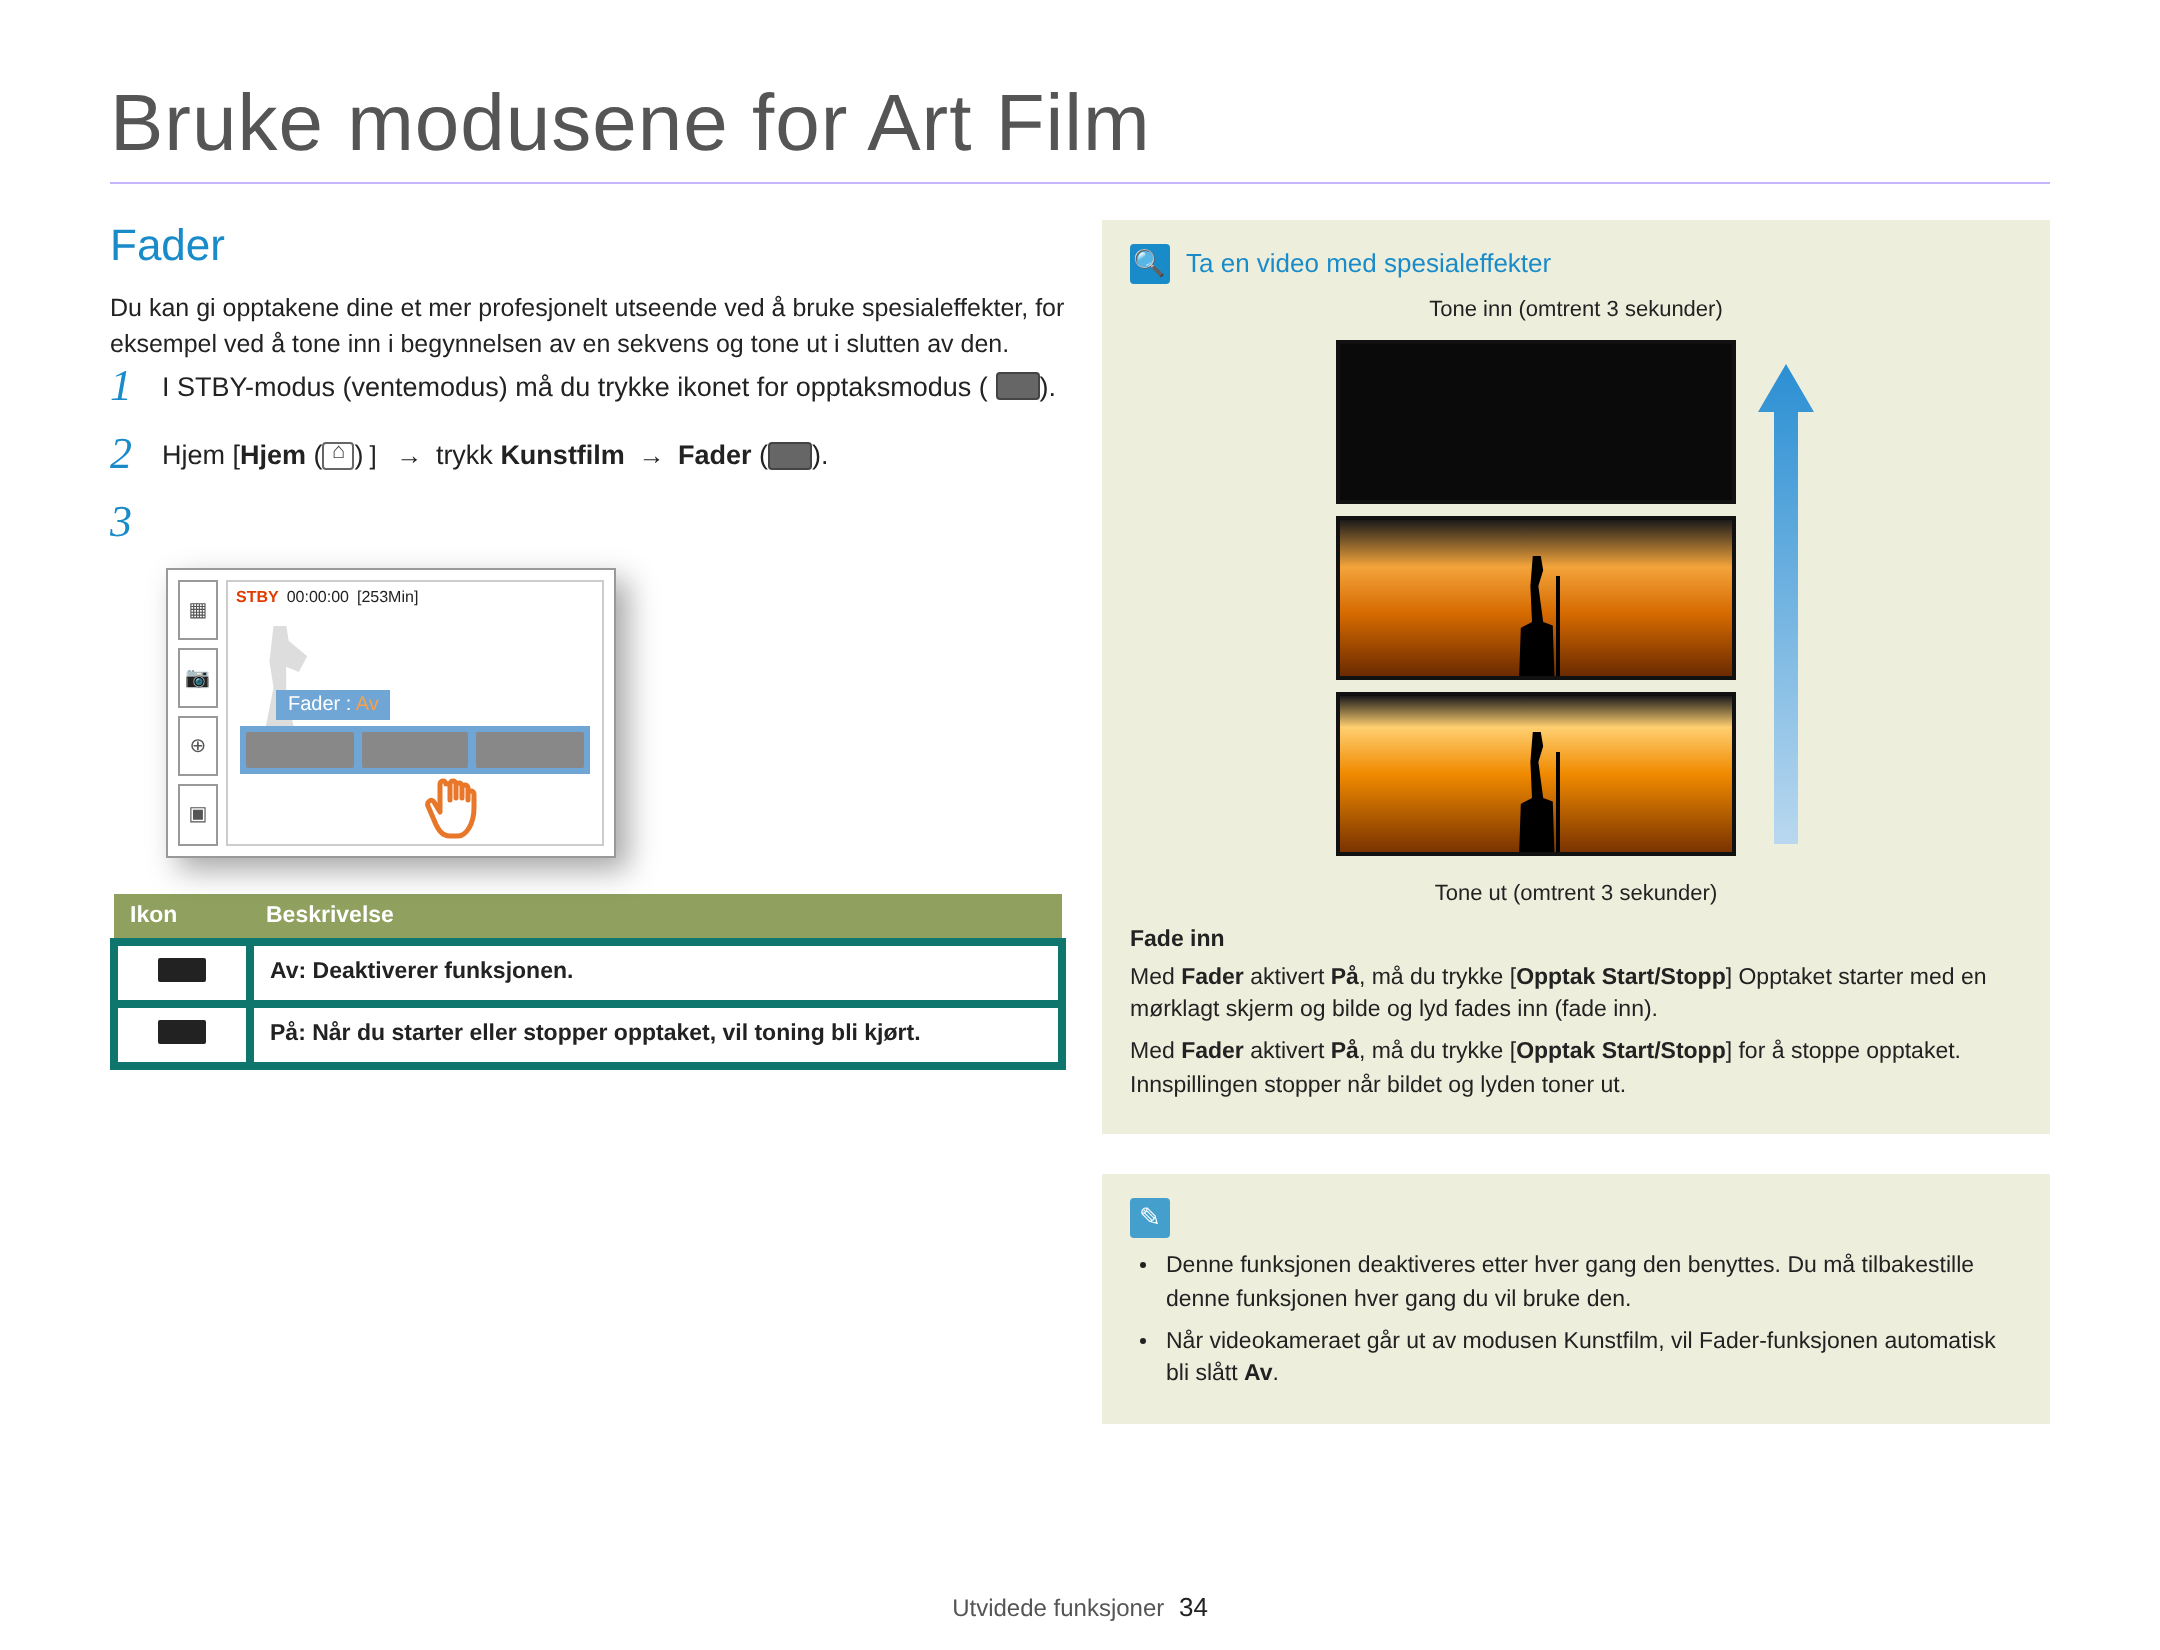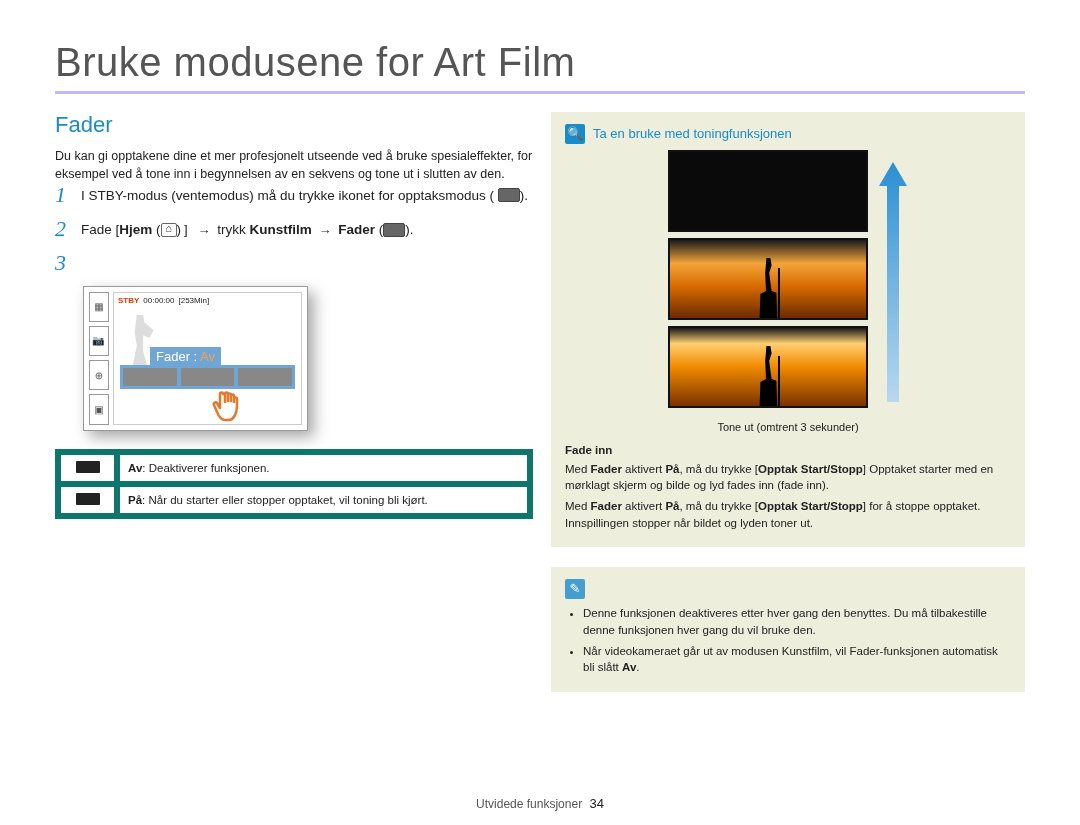--- a/index.html
+++ b/index.html
@@ -12,21 +12,21 @@
     color: #222;
   }
   .page {
     padding: 40px 55px 20px 55px;
   }
   h1.main-title {
     font-size: 40px;
     font-weight: 300;
     color: #555;
     letter-spacing: 0.5px;
-    border-bottom: 3px solid #c4b5fd;
+    border-bottom: 1px solid #c4b5fd;
     padding-bottom: 6px;
     margin-bottom: 18px;
   }
   .cols { display: flex; gap: 18px; }
   .left { flex: 0 0 478px; }
   .right { flex: 1; }
   h2.section-title {
     color: #1a8bc9;
     font-size: 22px;
     font-weight: 400;
@@ -99,24 +99,24 @@
   }
   .lcd-top .stby { color: #e03b00; font-weight: bold; text-align: center; }
   .lcd-silhouette {
     position: absolute;
     top: 22px; left: 6px; width: 42px; height: 52px;
     background: #ddd;
     clip-path: polygon(40% 0, 55% 0, 58% 15%, 80% 30%, 70% 45%, 55% 40%, 55% 70%, 65% 100%, 30% 100%, 40% 60%, 35% 35%);
   }
   .lcd-label {
     position: absolute;
-    top: 54px; left: 36px;
+    top: 54px; left: 24px;
     background: #6fa6d6;
     color: #fff;
-    font-size: 13px;
+    font-size: 10px;
     padding: 2px 6px;
   }
   .lcd-label .av { color: #f7a14a; }
   .lcd-strip {
     position: absolute; top: 72px; left: 6px; right: 6px; height: 24px;
     background: #6fa6d6;
     display: flex; gap: 4px; padding: 3px;
   }
   .lcd-strip .cell { flex: 1; background: #888; border-radius: 1px; }
   .lcd-hand {
@@ -135,23 +135,24 @@
   }
   table.icon-table th {
     background: #8fa05f;
     color: #fff;
     text-align: left;
     padding: 5px 8px;
     font-weight: bold;
   }
   table.icon-table th:first-child { width: 68px; }
   table.icon-table td {
-    border: 6px solid #0f766e;
+    border: 4px solid #0f766e;
     padding: 6px 8px;
     vertical-align: middle;
+    font-weight: bold;
   }
   .tbl-icon {
     display: inline-block;
     width: 24px; height: 12px;
     background: #222;
     border-radius: 1px;
     position: relative;
   }
 
   
@@ -238,21 +239,21 @@
           <span>I STBY-modus (ventemodus) må du trykke ikonet for opptaksmodus (</span>
           <span class="paren-icon">
               <span class="smallicon"></span>
             </span><span>).</span>
         </div>
       </div>
 
       <div class="step">
         <div class="step-num">2</div>
         <div class="step-text">
-          <span>Fade [</span><b>Hjem</b>
+          <span>Hjem [</span><b>Hjem</b>
           (<span class="paren-icon">
               <span class="smallicon home"></span>
             </span>)<span class="arrow-sep">]</span>
           <span class="arrow-sep">→</span>
           <span>trykk </span><b>Kunstfilm</b>
           <span class="arrow-sep">→</span>
           <b>Fader</b>
           <span> (</span><span class="paren-icon">
               <span class="smallicon"></span>
             </span><span>).</span>
@@ -288,38 +289,43 @@
           <div class="lcd-hand">
             <svg viewBox="0 0 40 44">
                 <path fill="none" stroke="#e8772a" stroke-width="2.5" stroke-linecap="round" stroke-linejoin="round" d="M14 18v-8c0-2 3-2 3 0v7M17 17v-6c0-2 3-2 3 0v6M20 17v-5c0-2 3-2 3 0v5M23 18v-3c0-2 3-2 3 0v7c0 8-4 14-8 14h-4c-4 0-6-3-8-8l-3-7c-1-2 2-4 3-2l3 5V10c0-2 3-2 3 0"></path>
               </svg>
           </div>
         </div>
       </div>
 
       <table class="icon-table">
         <tbody>
+            <tr>
+          <th>Ikon</th>
+          <th>Beskrivelse</th>
+        </tr>
         <tr>
           <td style="text-align:center"><span class="tbl-icon"></span></td>
           <td><b>Av</b><span>: Deaktiverer funksjonen.</span></td>
         </tr>
         <tr>
           <td style="text-align:center"><span class="tbl-icon"></span></td>
           <td><b>På</b><span>: Når du starter eller stopper opptaket, vil toning bli kjørt.</span></td>
         </tr>
       </tbody>
         </table>
     </div>
 
     <div class="right">
       <div class="panel">
         <div class="panel-head">
           <div class="sq-icon">🔍</div>
-          <span>Ta en bruke med toningfunksjonen</span>
-        </div>
+          <span>Ta en video med spesialeffekter</span>
+        </div>
+        <div class="thumbs-caption">Tone inn (omtrent 3 sekunder)</div>
         <div class="thumbs-block">
           <div class="thumbs-col">
             <div class="thumb dark"></div>
             <div class="thumb mid">
                 <div class="silh"></div>
                 <div class="bar"></div>
               </div>
             <div class="thumb full">
                 <div class="silh"></div>
                 <div class="bar"></div>

